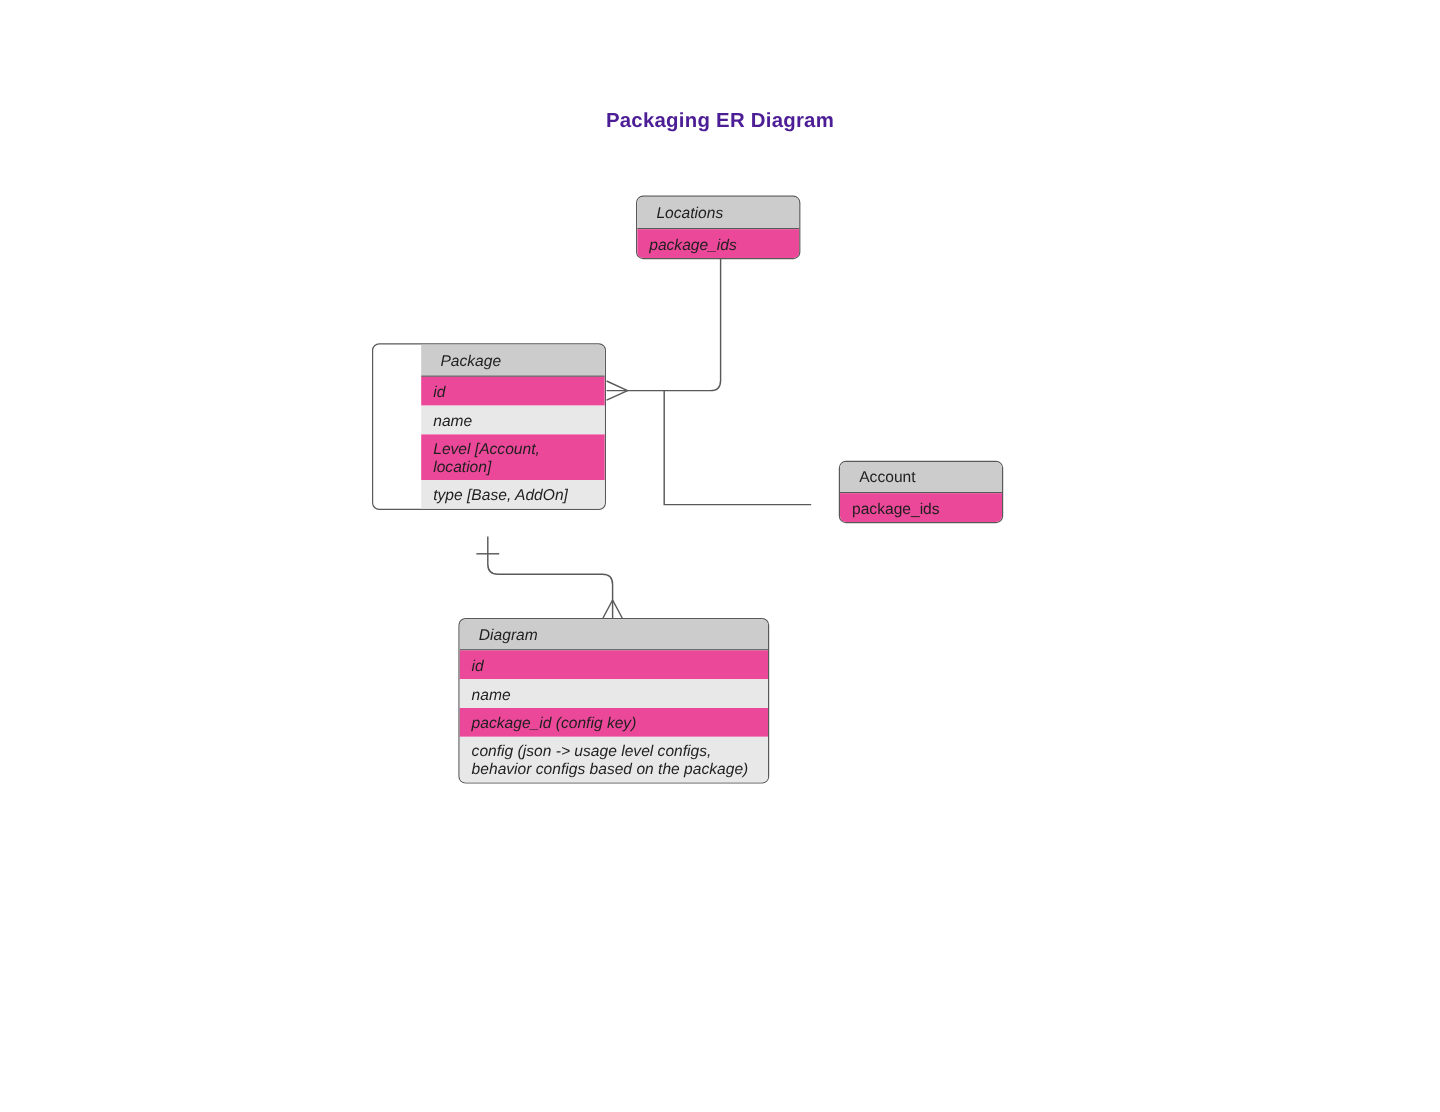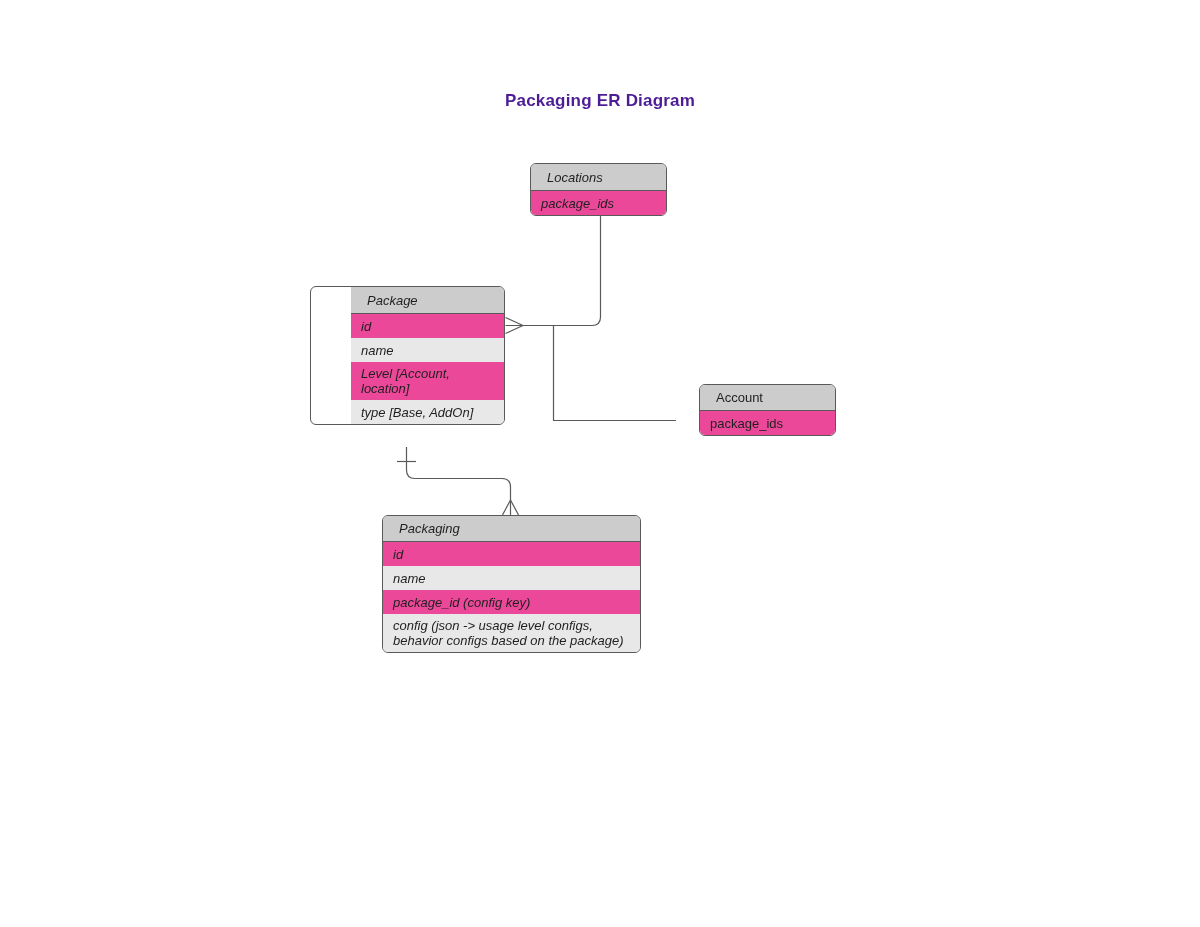--- a/index.html
+++ b/index.html
@@ -120,21 +120,21 @@
     <div class="entity-header">
       <span>Account</span>
     </div>
     <div class="rows">
       <div class="entity-row">package_ids</div>
     </div>
   </div>
 
   <div class="entity italic e-features">
     <div class="entity-header">
-      <span>Packaging</span>
+      <span>Diagram</span>
     </div>
     <div class="rows">
       <div class="entity-row">id</div>
       <div class="entity-row">name</div>
       <div class="entity-row">package_id (config key)</div>
       <div class="entity-row">config (json -&gt; usage level configs, behavior configs based on the package)</div>
     </div>
   </div>
 
 </div>

